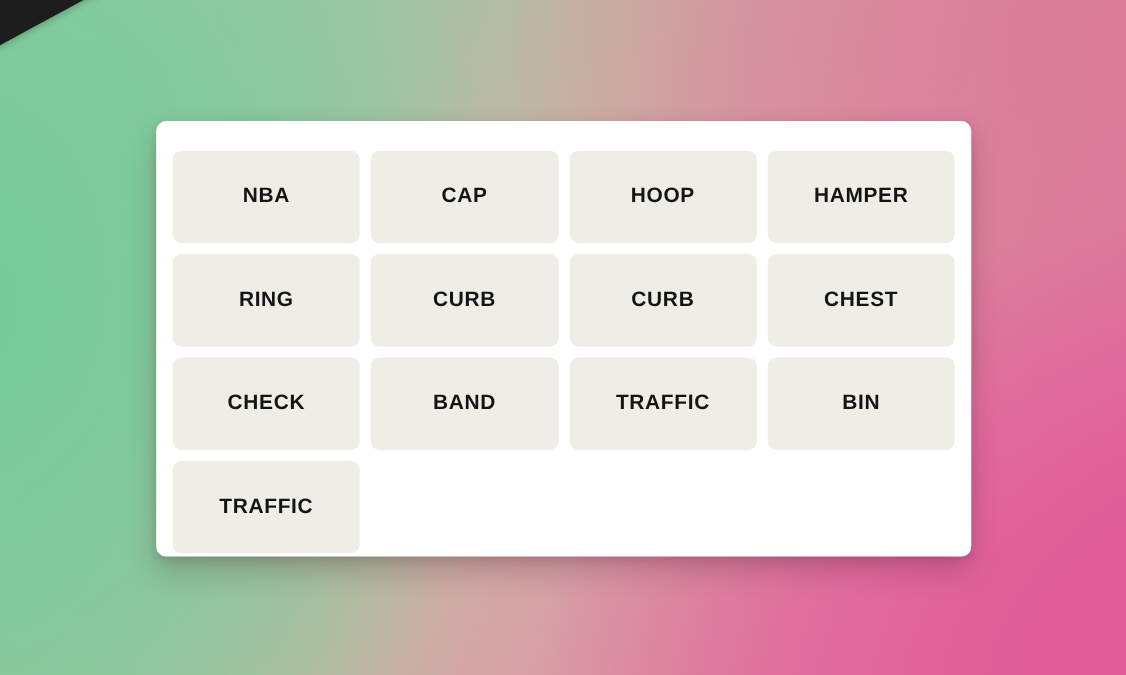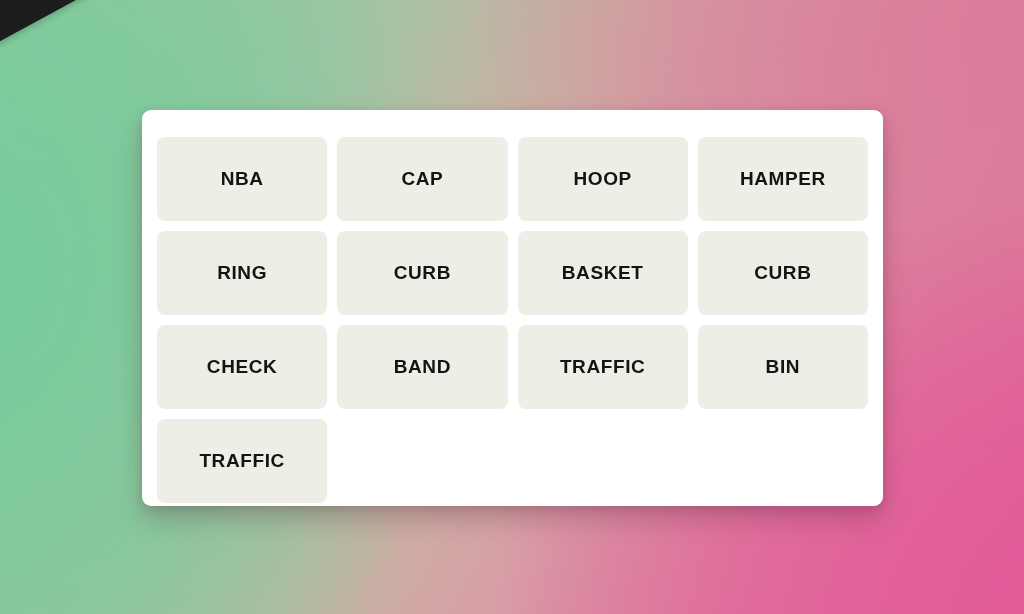--- a/index.html
+++ b/index.html
@@ -110,24 +110,24 @@
         <div class="tile">
           <span class="tile-label">HAMPER</span>
         </div>
         <div class="tile">
           <span class="tile-label">RING</span>
         </div>
         <div class="tile">
           <span class="tile-label">CURB</span>
         </div>
         <div class="tile">
-          <span class="tile-label">BASKET</span>
+          <span class="tile-label">CURB</span>
         </div>
         <div class="tile">
-          <span class="tile-label">CURB</span>
+          <span class="tile-label">CHEST</span>
         </div>
         <div class="tile">
           <span class="tile-label">CHECK</span>
         </div>
         <div class="tile">
           <span class="tile-label">BAND</span>
         </div>
         <div class="tile">
           <span class="tile-label">TRAFFIC</span>
         </div>

